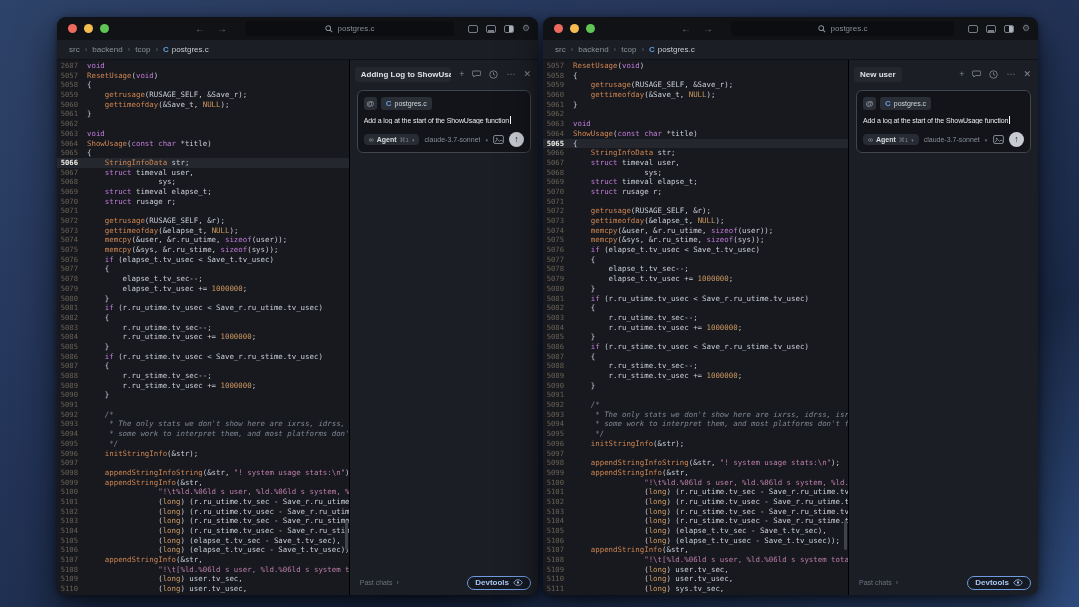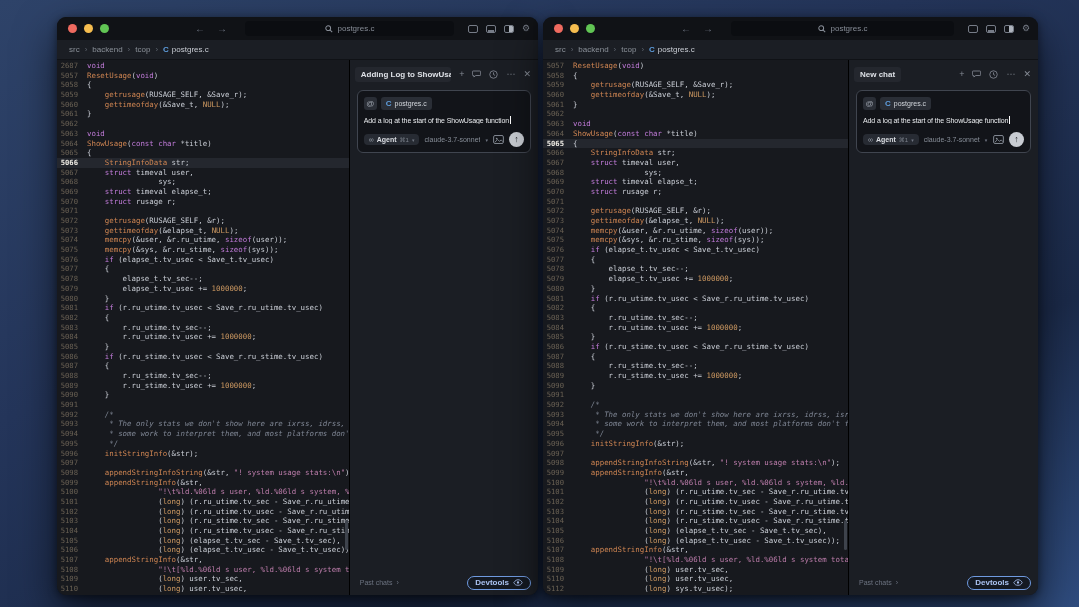--- a/index.html
+++ b/index.html
@@ -330,26 +330,27 @@
           <div class="code-line"><span class="gutter">5101</span><span class="code-text"><span style="color: rgb(201, 205, 213);">                (</span><span style="color: rgb(207, 154, 98);">long</span><span style="color: rgb(201, 205, 213);">) (r.ru_utime.tv_sec - Save_r.ru_utime.tv_sec),</span></span></div>
           <div class="code-line"><span class="gutter">5102</span><span class="code-text"><span style="color: rgb(201, 205, 213);">                (</span><span style="color: rgb(207, 154, 98);">long</span><span style="color: rgb(201, 205, 213);">) (r.ru_utime.tv_usec - Save_r.ru_utime.tv_usec),</span></span></div>
           <div class="code-line"><span class="gutter">5103</span><span class="code-text"><span style="color: rgb(201, 205, 213);">                (</span><span style="color: rgb(207, 154, 98);">long</span><span style="color: rgb(201, 205, 213);">) (r.ru_stime.tv_sec - Save_r.ru_stime.tv_sec),</span></span></div>
           <div class="code-line"><span class="gutter">5104</span><span class="code-text"><span style="color: rgb(201, 205, 213);">                (</span><span style="color: rgb(207, 154, 98);">long</span><span style="color: rgb(201, 205, 213);">) (r.ru_stime.tv_usec - Save_r.ru_stime.tv_usec),</span></span></div>
           <div class="code-line"><span class="gutter">5105</span><span class="code-text"><span style="color: rgb(201, 205, 213);">                (</span><span style="color: rgb(207, 154, 98);">long</span><span style="color: rgb(201, 205, 213);">) (elapse_t.tv_sec - Save_t.tv_sec),</span></span></div>
           <div class="code-line"><span class="gutter">5106</span><span class="code-text"><span style="color: rgb(201, 205, 213);">                (</span><span style="color: rgb(207, 154, 98);">long</span><span style="color: rgb(201, 205, 213);">) (elapse_t.tv_usec - Save_t.tv_usec));</span></span></div>
           <div class="code-line"><span class="gutter">5107</span><span class="code-text"><span style="color: rgb(201, 205, 213);">    </span><span style="color: rgb(207, 133, 82);">appendStringInfo</span><span style="color: rgb(201, 205, 213);">(&amp;str,</span></span></div>
           <div class="code-line"><span class="gutter">5108</span><span class="code-text"><span style="color: rgb(201, 205, 213);">                </span><span style="color: rgb(189, 125, 171);">"!\t[%ld.%06ld s user, %ld.%06ld s system total]\n"</span></span></div>
           <div class="code-line"><span class="gutter">5109</span><span class="code-text"><span style="color: rgb(201, 205, 213);">                (</span><span style="color: rgb(207, 154, 98);">long</span><span style="color: rgb(201, 205, 213);">) user.tv_sec,</span></span></div>
           <div class="code-line"><span class="gutter">5110</span><span class="code-text"><span style="color: rgb(201, 205, 213);">                (</span><span style="color: rgb(207, 154, 98);">long</span><span style="color: rgb(201, 205, 213);">) user.tv_usec,</span></span></div>
+          <div class="code-line"><span class="gutter">5111</span><span class="code-text"><span style="color: rgb(201, 205, 213);">                (</span><span style="color: rgb(207, 154, 98);">long</span><span style="color: rgb(201, 205, 213);">) sys.tv_sec,</span></span></div>
           <div class="code-line"><span class="gutter">5112</span><span class="code-text"><span style="color: rgb(201, 205, 213);">                (</span><span style="color: rgb(207, 154, 98);">long</span><span style="color: rgb(201, 205, 213);">) sys.tv_usec);</span></span></div>
         <div class="vscroll"></div>
       </div>
       <div class="panel">
         <div class="panel-header">
-          <span class="panel-title">New chat</span>
+          <span class="panel-title">New user</span>
           <span class="panel-hicons">
             <span>+</span>
             <svg width="9" height="8" viewBox="0 0 12 10">
                 <path d="M1.5 1h9a1 1 0 0 1 1 1v4a1 1 0 0 1-1 1H5l-2.5 2V7h-1a1 1 0 0 1-1-1V2a1 1 0 0 1 1-1z" fill="none" stroke="#858b95" stroke-width="1.1"></path>
               </svg>
             <svg width="9" height="9" viewBox="0 0 12 12">
                 <circle cx="6" cy="6" r="5" fill="none" stroke="#858b95" stroke-width="1.1"></circle>
                 <path d="M6 3.2V6l2 1.2" fill="none" stroke="#858b95" stroke-width="1.1"></path>
               </svg>
             <span>⋯</span>

